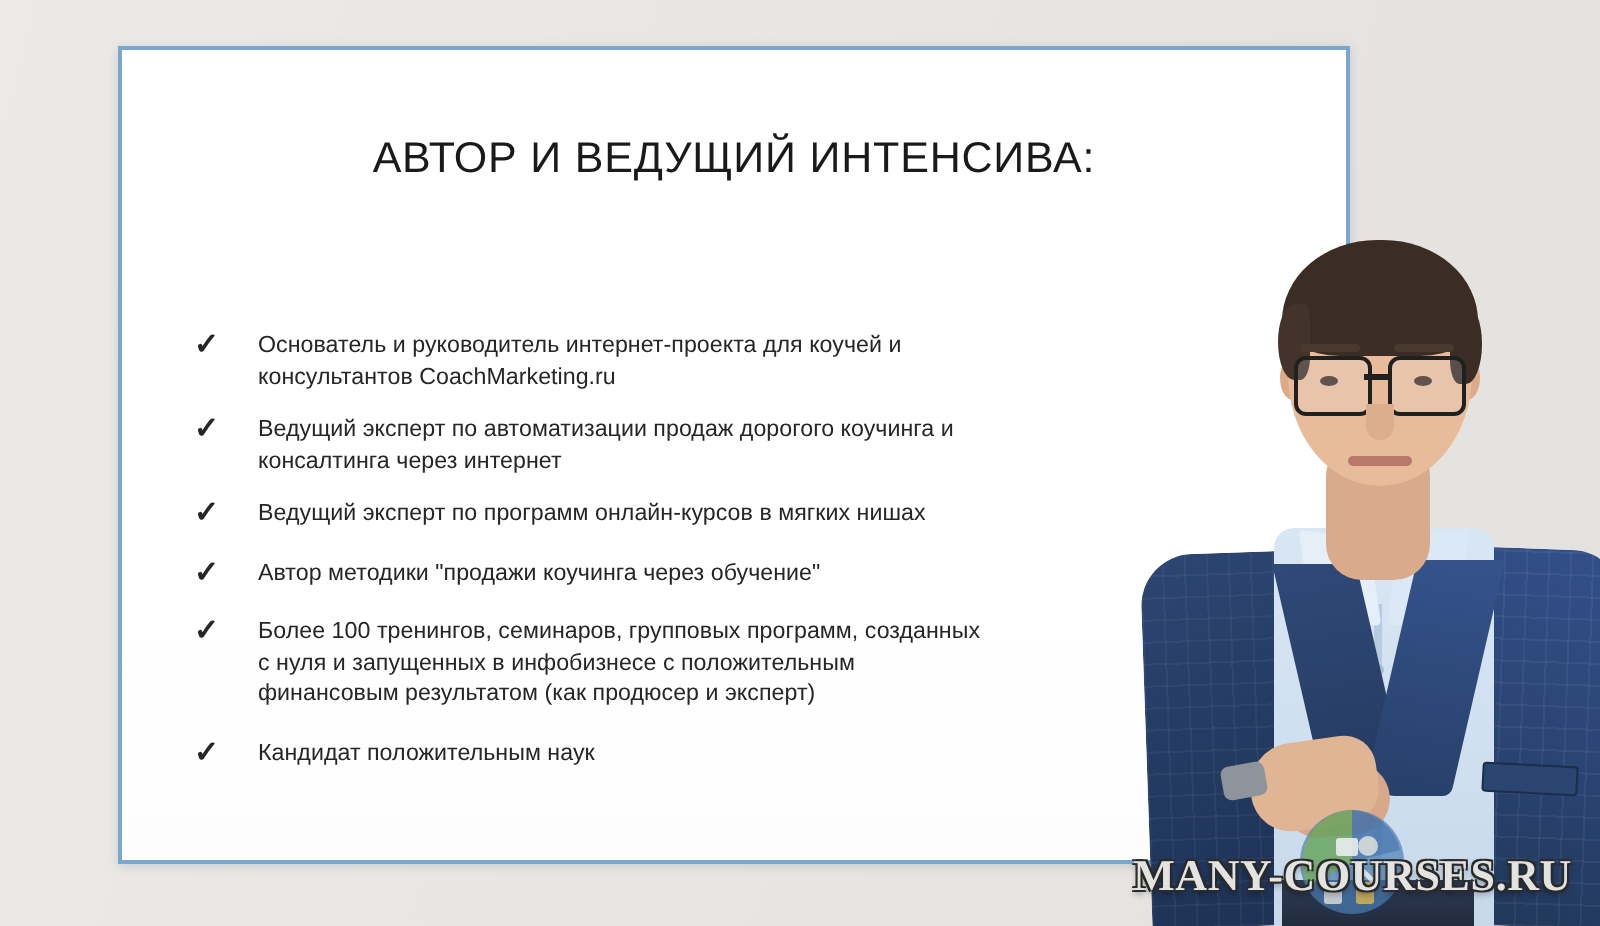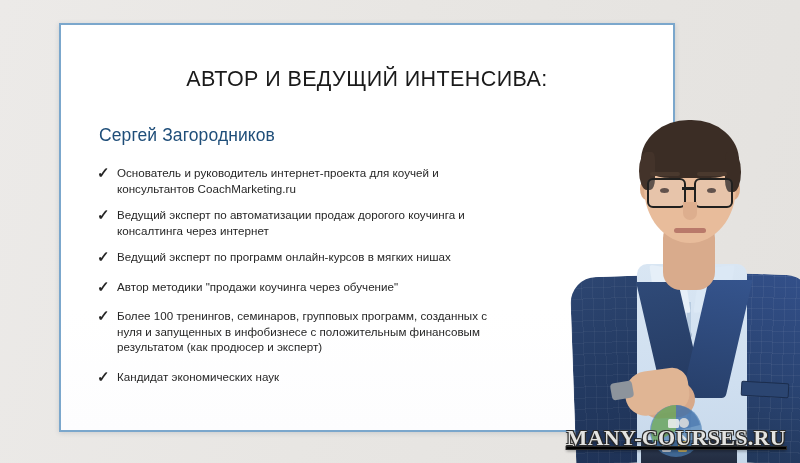--- a/index.html
+++ b/index.html
@@ -83,21 +83,21 @@
     left: 0;
     top: 0;
     width: 22px;
     font-size: 15px;
     line-height: 1;
     color: #262626;
     font-weight: 700;
     text-align: left;
   }
   .bullet-text {
-    margin-left: 20px;
+    margin-left: 32px;
     font-size: 11.6px;
     line-height: 15.5px;
     color: #262626;
     letter-spacing: 0.02px;
   }
   
   .bullet-row.offset .bullet-text { margin-top: 14px; }
 
   
   #photo-layer {
@@ -341,21 +341,20 @@
 
   
   #watermark {
     position: absolute;
     right: 14px;
     bottom: 12px;
     display: flex;
     align-items: center;
     justify-content: flex-end;
     z-index: 40;
-    text-decoration: underline;
   }
   #wm-logo {
     position: absolute;
     right: 82px;
     bottom: -8px;
     width: 56px;
     height: 56px;
     opacity: 0.85;
   }
   #wm-text {
@@ -376,21 +375,20 @@
 </head>
 <body>
 
 <div id="page">
 
   <div id="slide">
     <div id="slide-inner">
 
       <div id="slide-title">АВТОР И ВЕДУЩИЙ ИНТЕНСИВА:</div>
 
-      <div id="person-name">Сергей Загородников</div>
 
       <div id="bullet-list">
 
         <div class="bullet-row">
           <span class="bullet-check">✓</span>
           <div class="bullet-text">Основатель и руководитель интернет-проекта для коучей и консультантов CoachMarketing.ru</div>
         </div>
 
         <div class="bullet-row">
           <span class="bullet-check">✓</span>
@@ -407,21 +405,21 @@
           <div class="bullet-text">Автор методики "продажи коучинга через обучение"</div>
         </div>
 
         <div class="bullet-row offset">
           <span class="bullet-check">✓</span>
           <div class="bullet-text">Более 100 тренингов, семинаров, групповых программ, созданных с нуля и запущенных в инфобизнесе с положительным финансовым результатом (как продюсер и эксперт)</div>
         </div>
 
         <div class="bullet-row offset">
           <span class="bullet-check">✓</span>
-          <div class="bullet-text">Кандидат экономических наук</div>
+          <div class="bullet-text">Кандидат положительным наук</div>
         </div>
 
       </div>
     </div>
   </div>
 
   <div id="photo-layer">
     <div id="photo">
       <div class="ph-jacket-l"></div>
       <div class="ph-jacket-r"></div>

